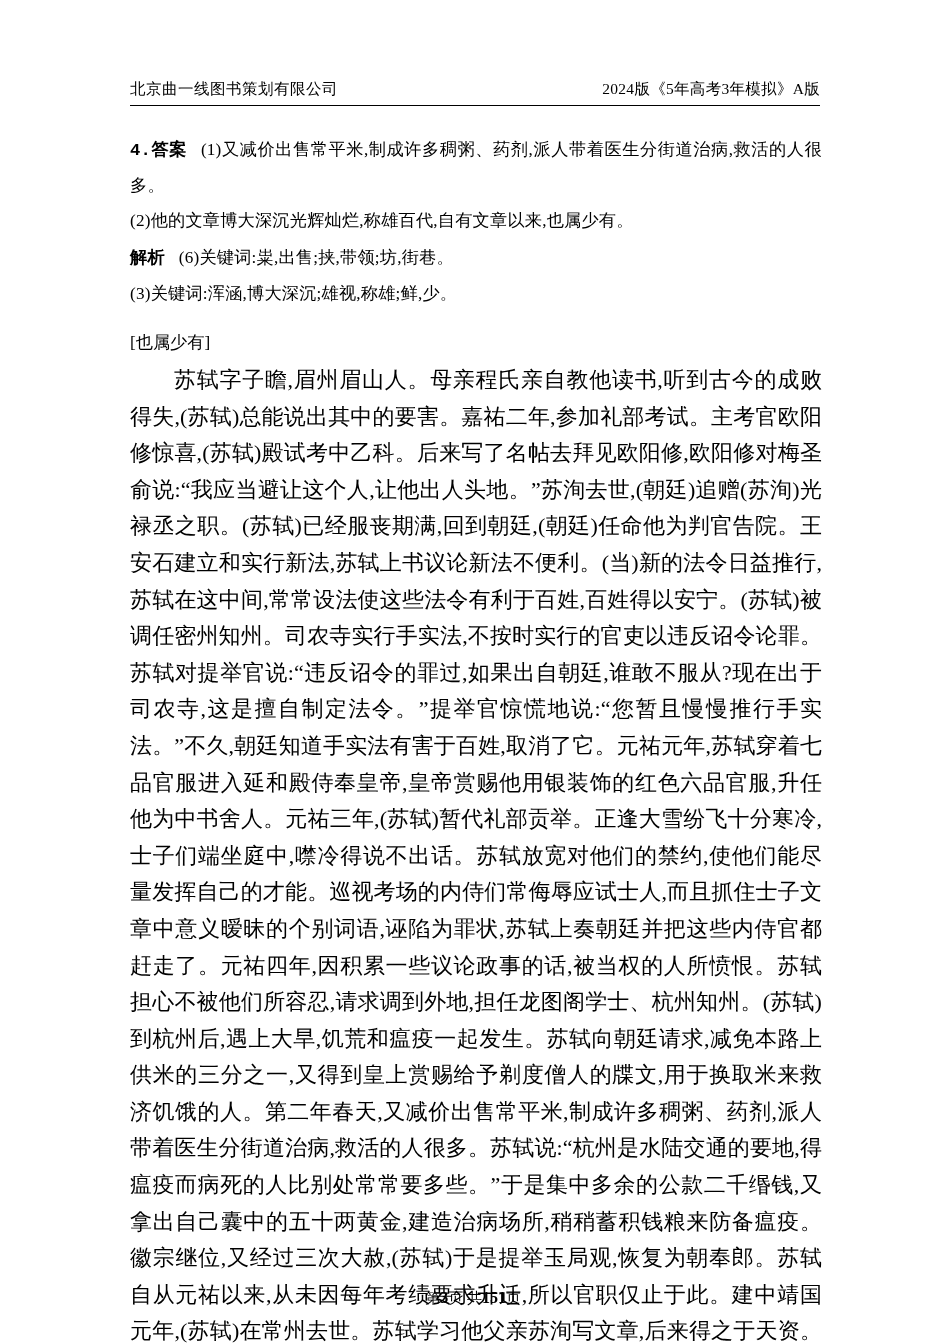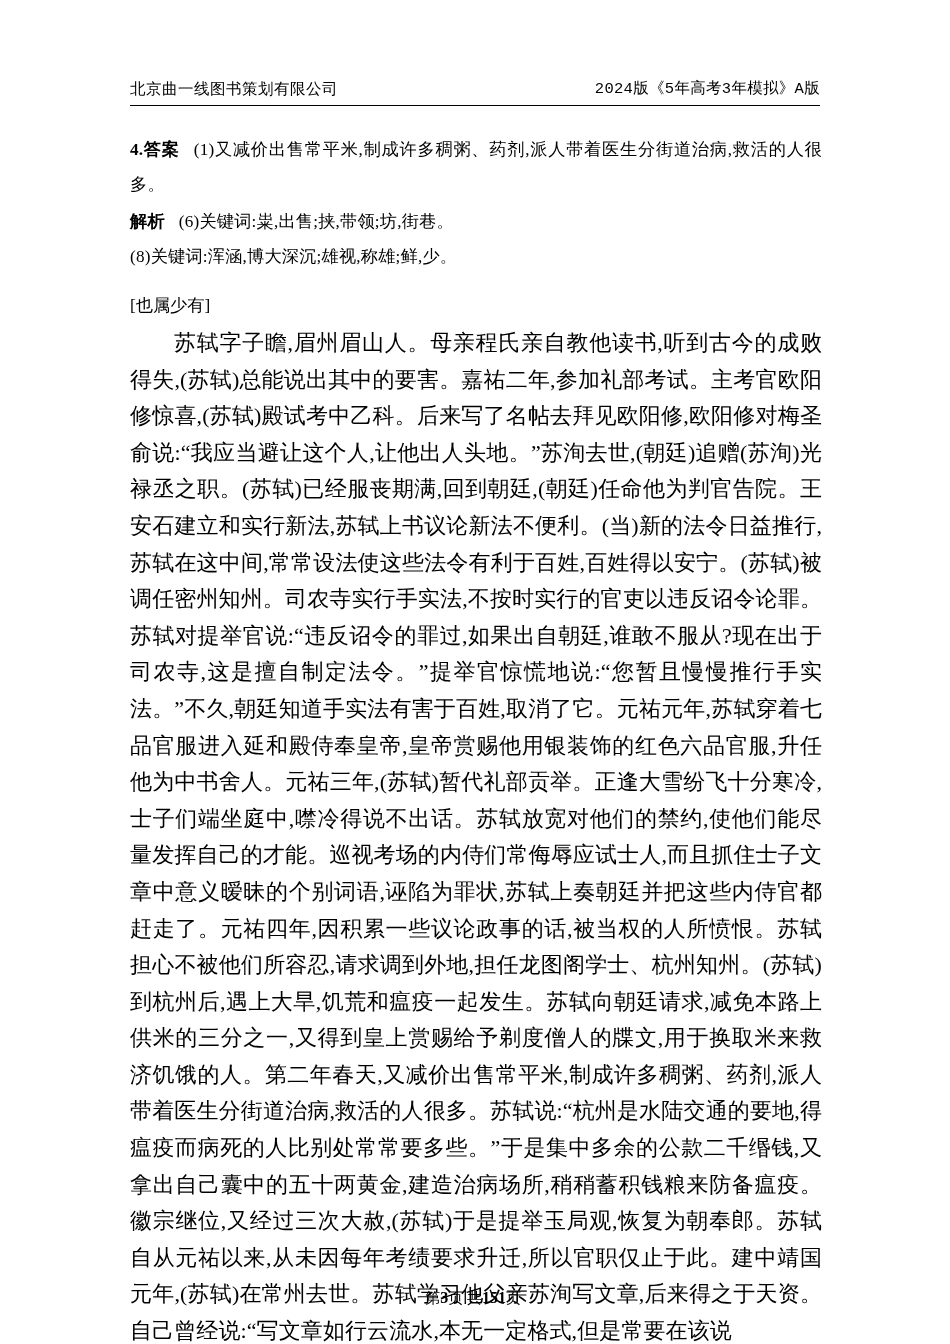--- a/index.html
+++ b/index.html
@@ -34,38 +34,39 @@
     font-size: 15.5px;
     line-height: 1.2;
     padding-bottom: 6px;
     border-bottom: 1.2px solid #000;
   }
   .header-left {
     font-family: "Liberation Serif", "DejaVu Serif", serif;
     letter-spacing: 0.5px;
   }
   .header-right {
-    font-family: Liberation Mono, monospace;
+    font-family: Liberation Serif, serif;
     letter-spacing: 0.3px;
   }
   .content {
     position: absolute;
     top: 112px;
     left: 130px;
     width: 692px;
   }
   .para {
     font-size: 17.2px;
     line-height: 35px;
     margin: 0;
     text-align: justify;
     letter-spacing: 0.2px;
   }
   .label {
     font-weight: bold;
+    font-family: Liberation Mono, monospace;
   }
   .gap {
     display: inline-block;
     width: 14px;
   }
   .block-answer {
     margin-bottom: 0;
   }
   .block-jiexi {
     margin-top: 2px;
@@ -107,25 +108,26 @@
 
   <div class="header">
     <div class="header-left">北京曲一线图书策划有限公司</div>
     <div class="header-right">2024版《5年高考3年模拟》A版</div>
   </div>
 
   <div class="content">
 
     <div class="block-answer">
       <p class="para"><span class="label">4.答案</span><span class="gap"></span><span>(1)又减价出售常平米,制成许多稠粥、药剂,派人带着医生分街道治病,救活的人很多。</span></p>
+      <p class="para"><span>(2)他的文章博大深沉光辉灿烂,称雄百代,自有文章以来,也属少有。</span></p>
     </div>
 
     <div class="block-jiexi">
       <p class="para"><span class="label">解析</span><span class="gap"></span><span>(6)关键词:粜,出售;挟,带领;坊,街巷。</span></p>
-      <p class="para"><span>(8)关键词:浑涵,博大深沉;雄视,称雄;鲜,少。</span></p>
+      <p class="para"><span>(3)关键词:浑涵,博大深沉;雄视,称雄;鲜,少。</span></p>
     </div>
 
     <div class="translation-title">[也属少有]</div>
 
     <div class="translation-body">苏轼字子瞻,眉州眉山人。母亲程氏亲自教他读书,听到古今的成败得失,(苏轼)总能说出其中的要害。嘉祐二年,参加礼部考试。主考官欧阳修惊喜,(苏轼)殿试考中乙科。后来写了名帖去拜见欧阳修,欧阳修对梅圣俞说:“我应当避让这个人,让他出人头地。”苏洵去世,(朝廷)追赠(苏洵)光禄丞之职。(苏轼)已经服丧期满,回到朝廷,(朝廷)任命他为判官告院。王安石建立和实行新法,苏轼上书议论新法不便利。(当)新的法令日益推行,苏轼在这中间,常常设法使这些法令有利于百姓,百姓得以安宁。(苏轼)被调任密州知州。司农寺实行手实法,不按时实行的官吏以违反诏令论罪。苏轼对提举官说:“违反诏令的罪过,如果出自朝廷,谁敢不服从?现在出于司农寺,这是擅自制定法令。”提举官惊慌地说:“您暂且慢慢推行手实法。”不久,朝廷知道手实法有害于百姓,取消了它。元祐元年,苏轼穿着七品官服进入延和殿侍奉皇帝,皇帝赏赐他用银装饰的红色六品官服,升任他为中书舍人。元祐三年,(苏轼)暂代礼部贡举。正逢大雪纷飞十分寒冷,士子们端坐庭中,噤冷得说不出话。苏轼放宽对他们的禁约,使他们能尽量发挥自己的才能。巡视考场的内侍们常侮辱应试士人,而且抓住士子文章中意义暧昧的个别词语,诬陷为罪状,苏轼上奏朝廷并把这些内侍官都赶走了。元祐四年,因积累一些议论政事的话,被当权的人所愤恨。苏轼担心不被他们所容忍,请求调到外地,担任龙图阁学士、杭州知州。(苏轼)到杭州后,遇上大旱,饥荒和瘟疫一起发生。苏轼向朝廷请求,减免本路上供米的三分之一,又得到皇上赏赐给予剃度僧人的牒文,用于换取米来救济饥饿的人。第二年春天,又减价出售常平米,制成许多稠粥、药剂,派人带着医生分街道治病,救活的人很多。苏轼说:“杭州是水陆交通的要地,得瘟疫而病死的人比别处常常要多些。”于是集中多余的公款二千缗钱,又拿出自己囊中的五十两黄金,建造治病场所,稍稍蓄积钱粮来防备瘟疫。徽宗继位,又经过三次大赦,(苏轼)于是提举玉局观,恢复为朝奉郎。苏轼自从元祐以来,从未因每年考绩要求升迁,所以官职仅止于此。建中靖国元年,(苏轼)在常州去世。苏轼学习他父亲苏洵写文章,后来得之于天资。自己曾经说:“写文章如行云流水,本无一定格式,但是常要在该说</div>
 
   </div>
 
   <div class="footer">
     <span>第</span><span class="pagenum">3</span><span>页 共</span><span class="total">151</span><span>页</span>

